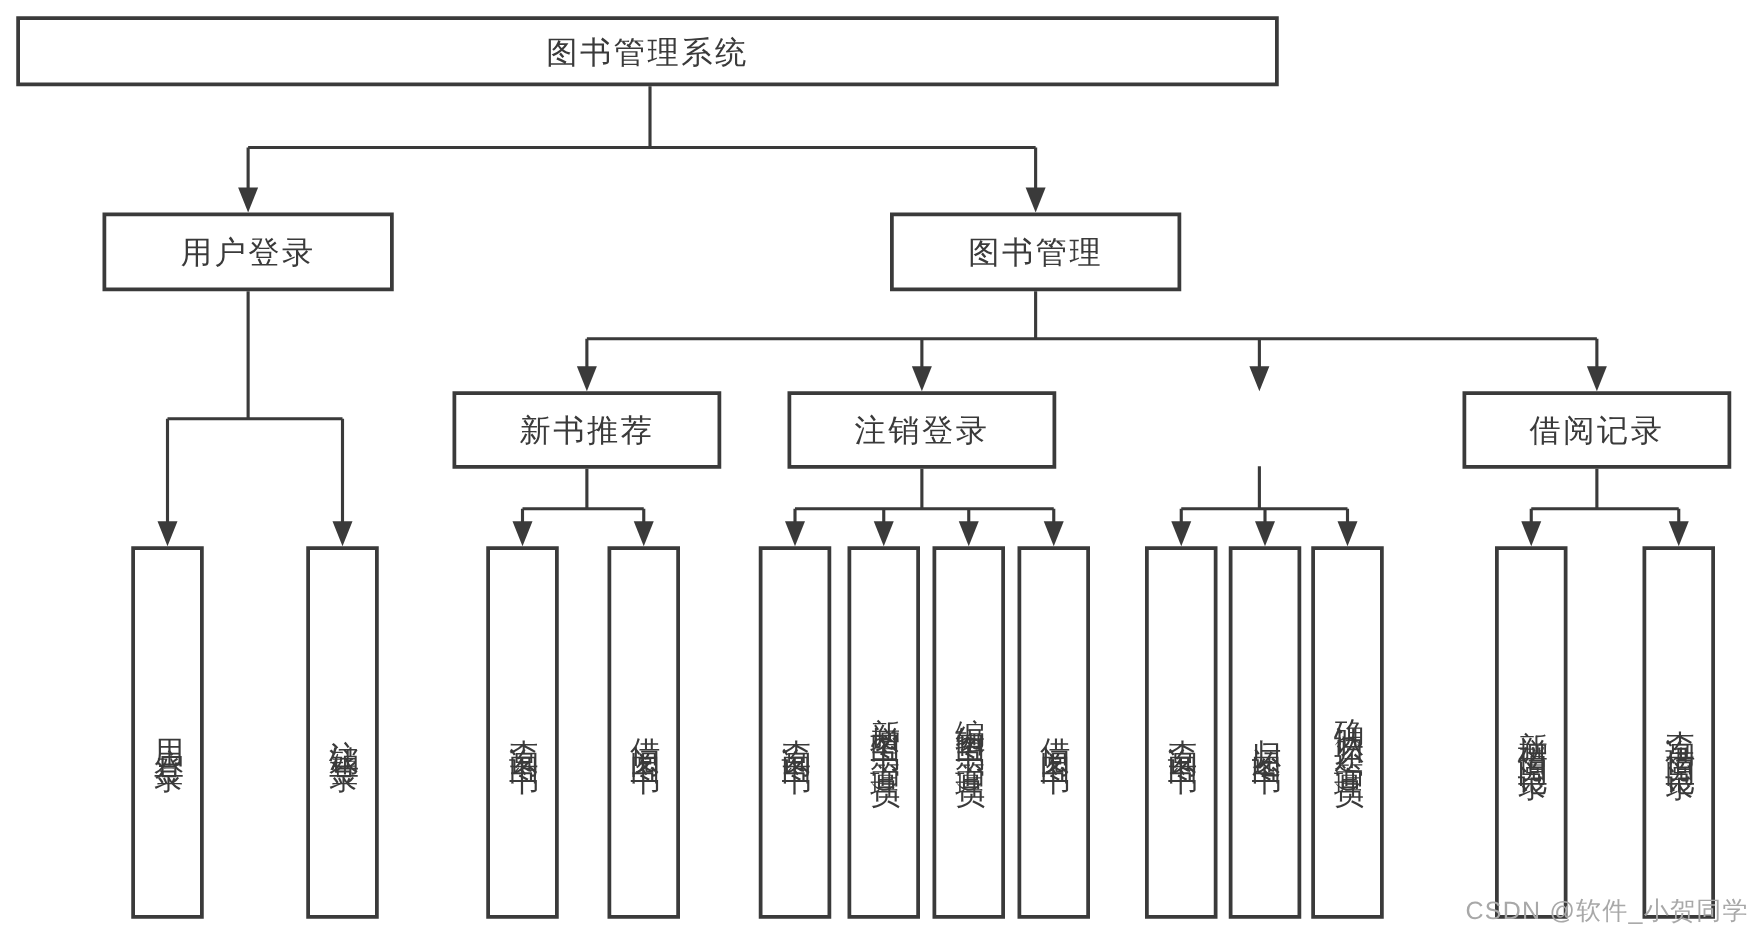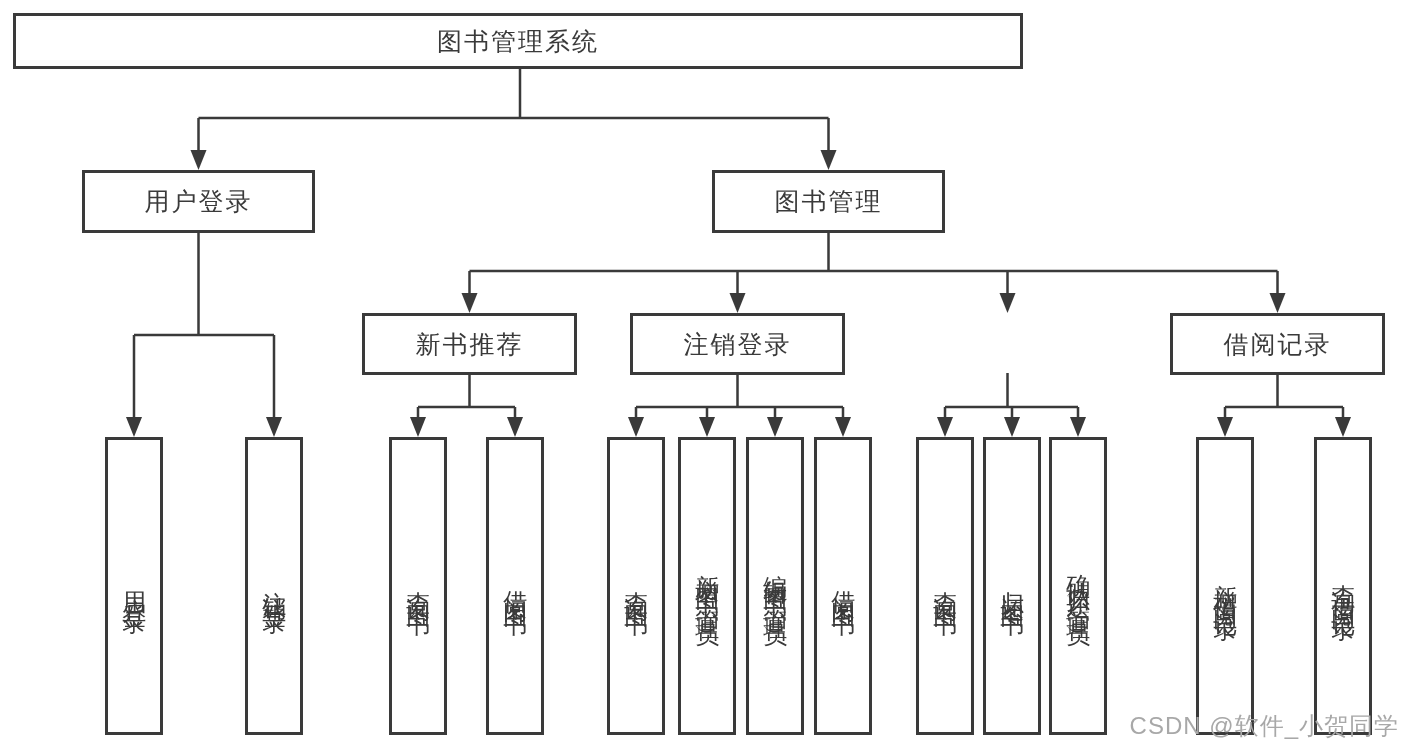--- a/index.html
+++ b/index.html
@@ -81,21 +81,21 @@
   #f-bor-4{left:814px;}
   #f-cur-1{left:916px;}
   #f-cur-2{left:983px;}
   #f-cur-3{left:1049px;}
   #f-rec-1{left:1196px;}
   #f-rec-2{left:1314px;}
   #watermark{
     position:absolute;
     right:6px;
     bottom:5px;
-    font-size:24px;
+    font-size:20px;
     color:var(--watermark);
     letter-spacing:1px;
     z-index:10;
     white-space:nowrap;
   }
 </style>
 </head>
 <body>
 
 <div id="canvas">

